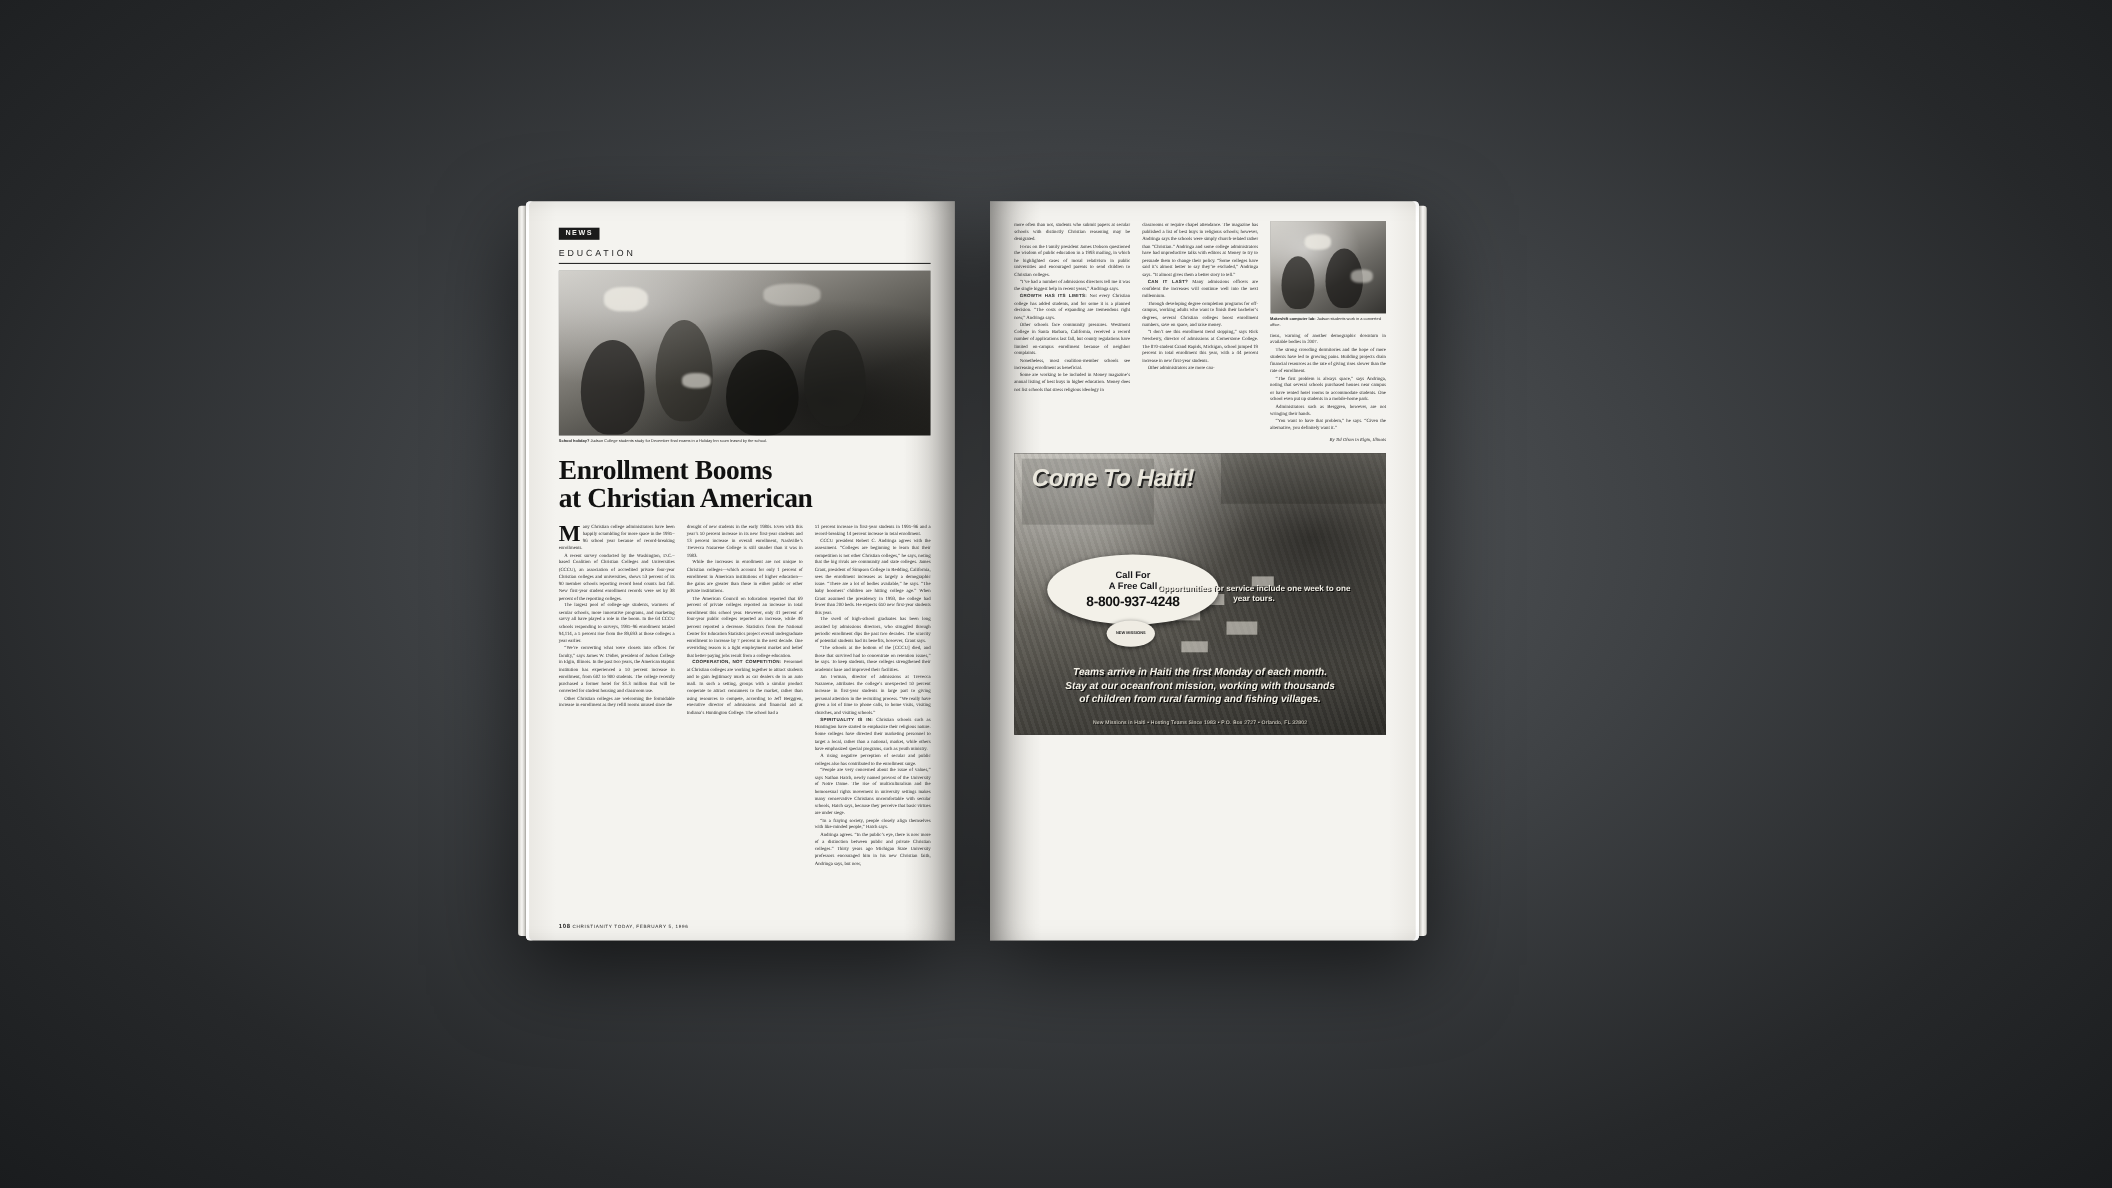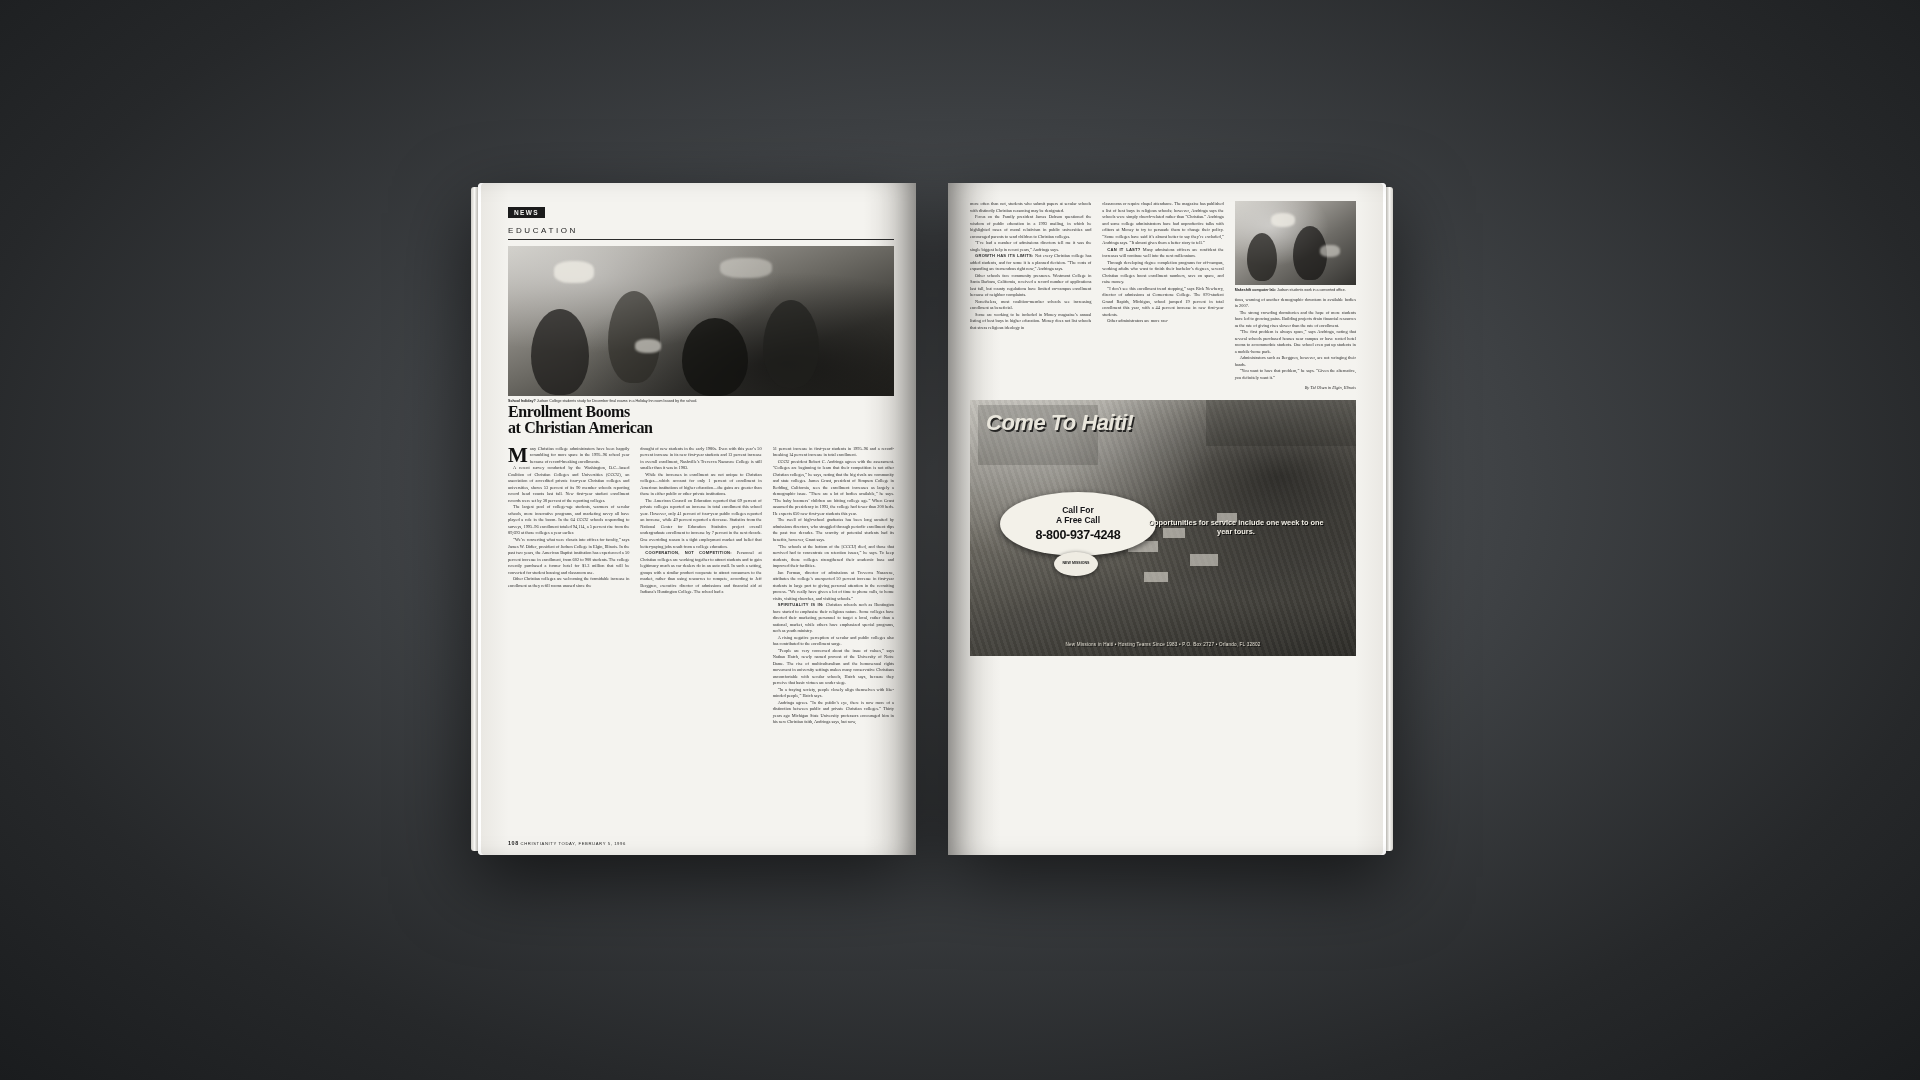--- a/index.html
+++ b/index.html
@@ -10,21 +10,21 @@
     font-family: "Liberation Serif", serif;
   }
   body {
     background: radial-gradient(ellipse at 50% 45%, #5a5d60 0%, #3e4144 42%, #26282a 75%, #1a1c1e 100%);
   }
 
   
   #spread {
     position: absolute;
     left: 478px; top: 183px;
-    width: 908px; height: 672px;
+    width: 812px; height: 672px;
     display: flex;
     filter: drop-shadow(0 26px 38px rgba(0,0,0,0.62));
     gap: 32px;
   }
   .page {
     width: 50%; height: 100%;
     background: #f2f1ed;
     position: relative;
     overflow: hidden;
   }
@@ -70,25 +70,25 @@
     letter-spacing: 2.6px;
     color: #222;
     margin-top: 7px;
     padding-bottom: 4px;
     border-bottom: 1.2px solid #2b2b2b;
   }
 
   .headline {
     font-family: "Liberation Serif", serif;
     font-weight: 700;
-    font-size: 16px;
+    font-size: 25px;
     line-height: 1.04;
     color: #111;
     letter-spacing: -0.4px;
-    margin: 0 0 9px 0;
+    margin: 11px 0 9px 0;
   }
 
   .cols {
     display: flex;
     gap: 11px;
   }
   .col {
     flex: 1 1 0;
     min-width: 0;
   }
@@ -430,18 +430,23 @@
       <div id="ad-oval">
         <div class="call">Call For</div>
         <div class="call">A Free Call</div>
         <div class="phone">8-800-937-4248</div>
       </div>
 
       <div id="ad-logo">NEW MISSIONS</div>
 
       <div id="ad-opps">Opportunities for service include one week to one year tours.</div>
 
+      <div id="ad-bottom">
+        <div>Teams arrive in Haiti the first Monday of each month.</div>
+        <div>Stay at our oceanfront mission, working with thousands</div>
+        <div>of children from rural farming and fishing villages.</div>
+      </div>
 
       <div id="ad-addr">New Missions in Haiti • Hosting Teams Since 1983  •  P.O. Box 2727  •  Orlando, FL 32802</div>
     </div>
 
   </div>
 </div>
 
 </body></html>

